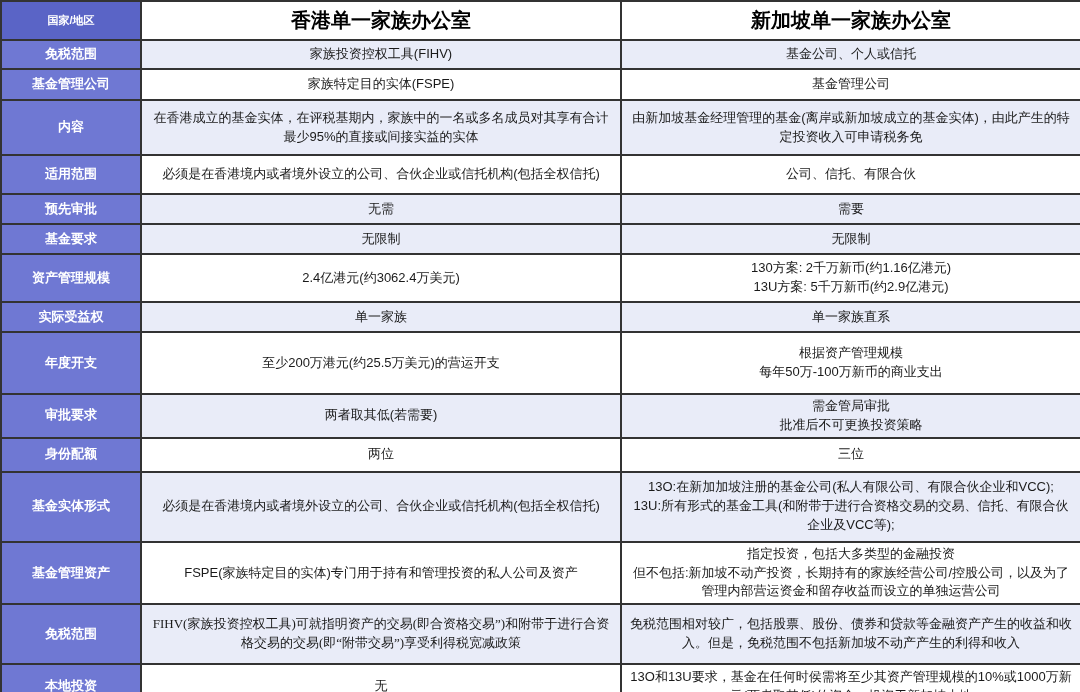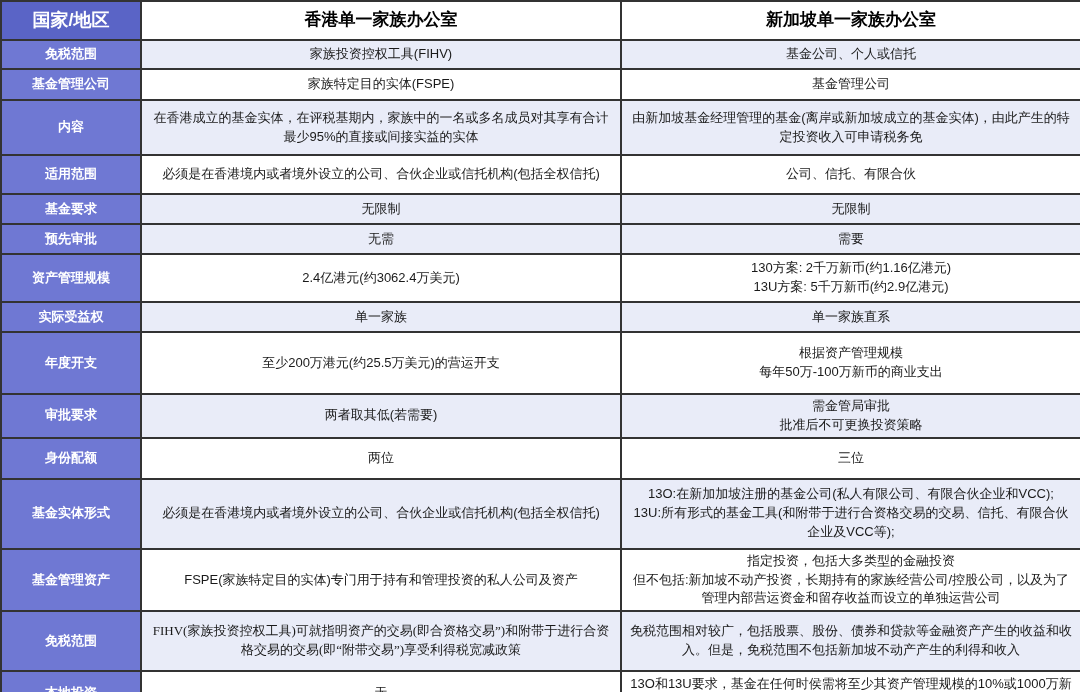--- a/index.html
+++ b/index.html
@@ -30,27 +30,27 @@
     vertical-align:middle;
     padding:2px 6px;
     font-size:13px;
     line-height:1.45;
     word-break:break-word;
     white-space:pre-line;
   }
   th.corner{
     background:var(--c-header-bg);
     color:#ffffff;
-    font-size:18px;
+    font-size:11px;
     font-weight:bold;
   }
   th.col-head{
     background:#ffffff;
     color:#000000;
-    font-size:17px;
+    font-size:20px;
     font-weight:bold;
   }
   td.row-label{
     background:var(--c-label-bg);
     color:#ffffff;
     font-weight:bold;
     font-size:13px;
     padding:2px 4px;
   }
   tr.shaded td.cell{background:var(--c-stripe);}
@@ -87,28 +87,28 @@
     <td class="row-label">内容</td>
     <td class="cell">在香港成立的基金实体，在评税基期内，家族中的一名或多名成员对其享有合计最少95%的直接或间接实益的实体</td>
     <td class="cell">由新加坡基金经理管理的基金(离岸或新加坡成立的基金实体)，由此产生的特定投资收入可申请税务免</td>
   </tr>
       <tr class="plain" style="height: 39px; margin-top: 12px;">
     <td class="row-label">适用范围</td>
     <td class="cell">必须是在香港境内或者境外设立的公司、合伙企业或信托机构(包括全权信托)</td>
     <td class="cell">公司、信托、有限合伙</td>
   </tr>
       <tr class="shaded" style="height: 30px;">
+    <td class="row-label">预先审批</td>
+    <td class="cell">无需</td>
+    <td class="cell">需要</td>
+  </tr>
+      <tr class="shaded" style="height: 30px;">
     <td class="row-label">基金要求</td>
     <td class="cell">无限制</td>
     <td class="cell">无限制</td>
-  </tr>
-      <tr class="shaded" style="height: 30px;">
-    <td class="row-label">预先审批</td>
-    <td class="cell">无需</td>
-    <td class="cell">需要</td>
   </tr>
       <tr class="plain" style="height: 48px;">
     <td class="row-label">资产管理规模</td>
     <td class="cell">2.4亿港元(约3062.4万美元)</td>
     <td class="cell">130方案: 2千万新币(约1.16亿港元)
 13U方案: 5千万新币(约2.9亿港元)</td>
   </tr>
       <tr class="shaded" style="height: 30px;">
     <td class="row-label">实际受益权</td>
     <td class="cell">单一家族</td>
@@ -119,21 +119,21 @@
     <td class="cell">至少200万港元(约25.5万美元)的营运开支</td>
     <td class="cell">根据资产管理规模
 每年50万-100万新币的商业支出</td>
   </tr>
       <tr class="shaded" style="height: 29px;">
     <td class="row-label">审批要求</td>
     <td class="cell">两者取其低(若需要)</td>
     <td class="cell">需金管局审批
 批准后不可更换投资策略</td>
   </tr>
-      <tr class="plain" style="height: 41px; border-radius: 16px;">
+      <tr class="plain" style="height: 34px; border-radius: 16px;">
     <td class="row-label">身份配额</td>
     <td class="cell">两位</td>
     <td class="cell">三位</td>
   </tr>
       <tr class="shaded" style="height: 70px;">
     <td class="row-label">基金实体形式</td>
     <td class="cell">必须是在香港境内或者境外设立的公司、合伙企业或信托机构(包括全权信托)</td>
     <td class="cell">13O:在新加加坡注册的基金公司(私人有限公司、有限合伙企业和VCC);
 13U:所有形式的基金工具(和附带于进行合资格交易的交易、信托、有限合伙企业及VCC等);</td>
   </tr>

